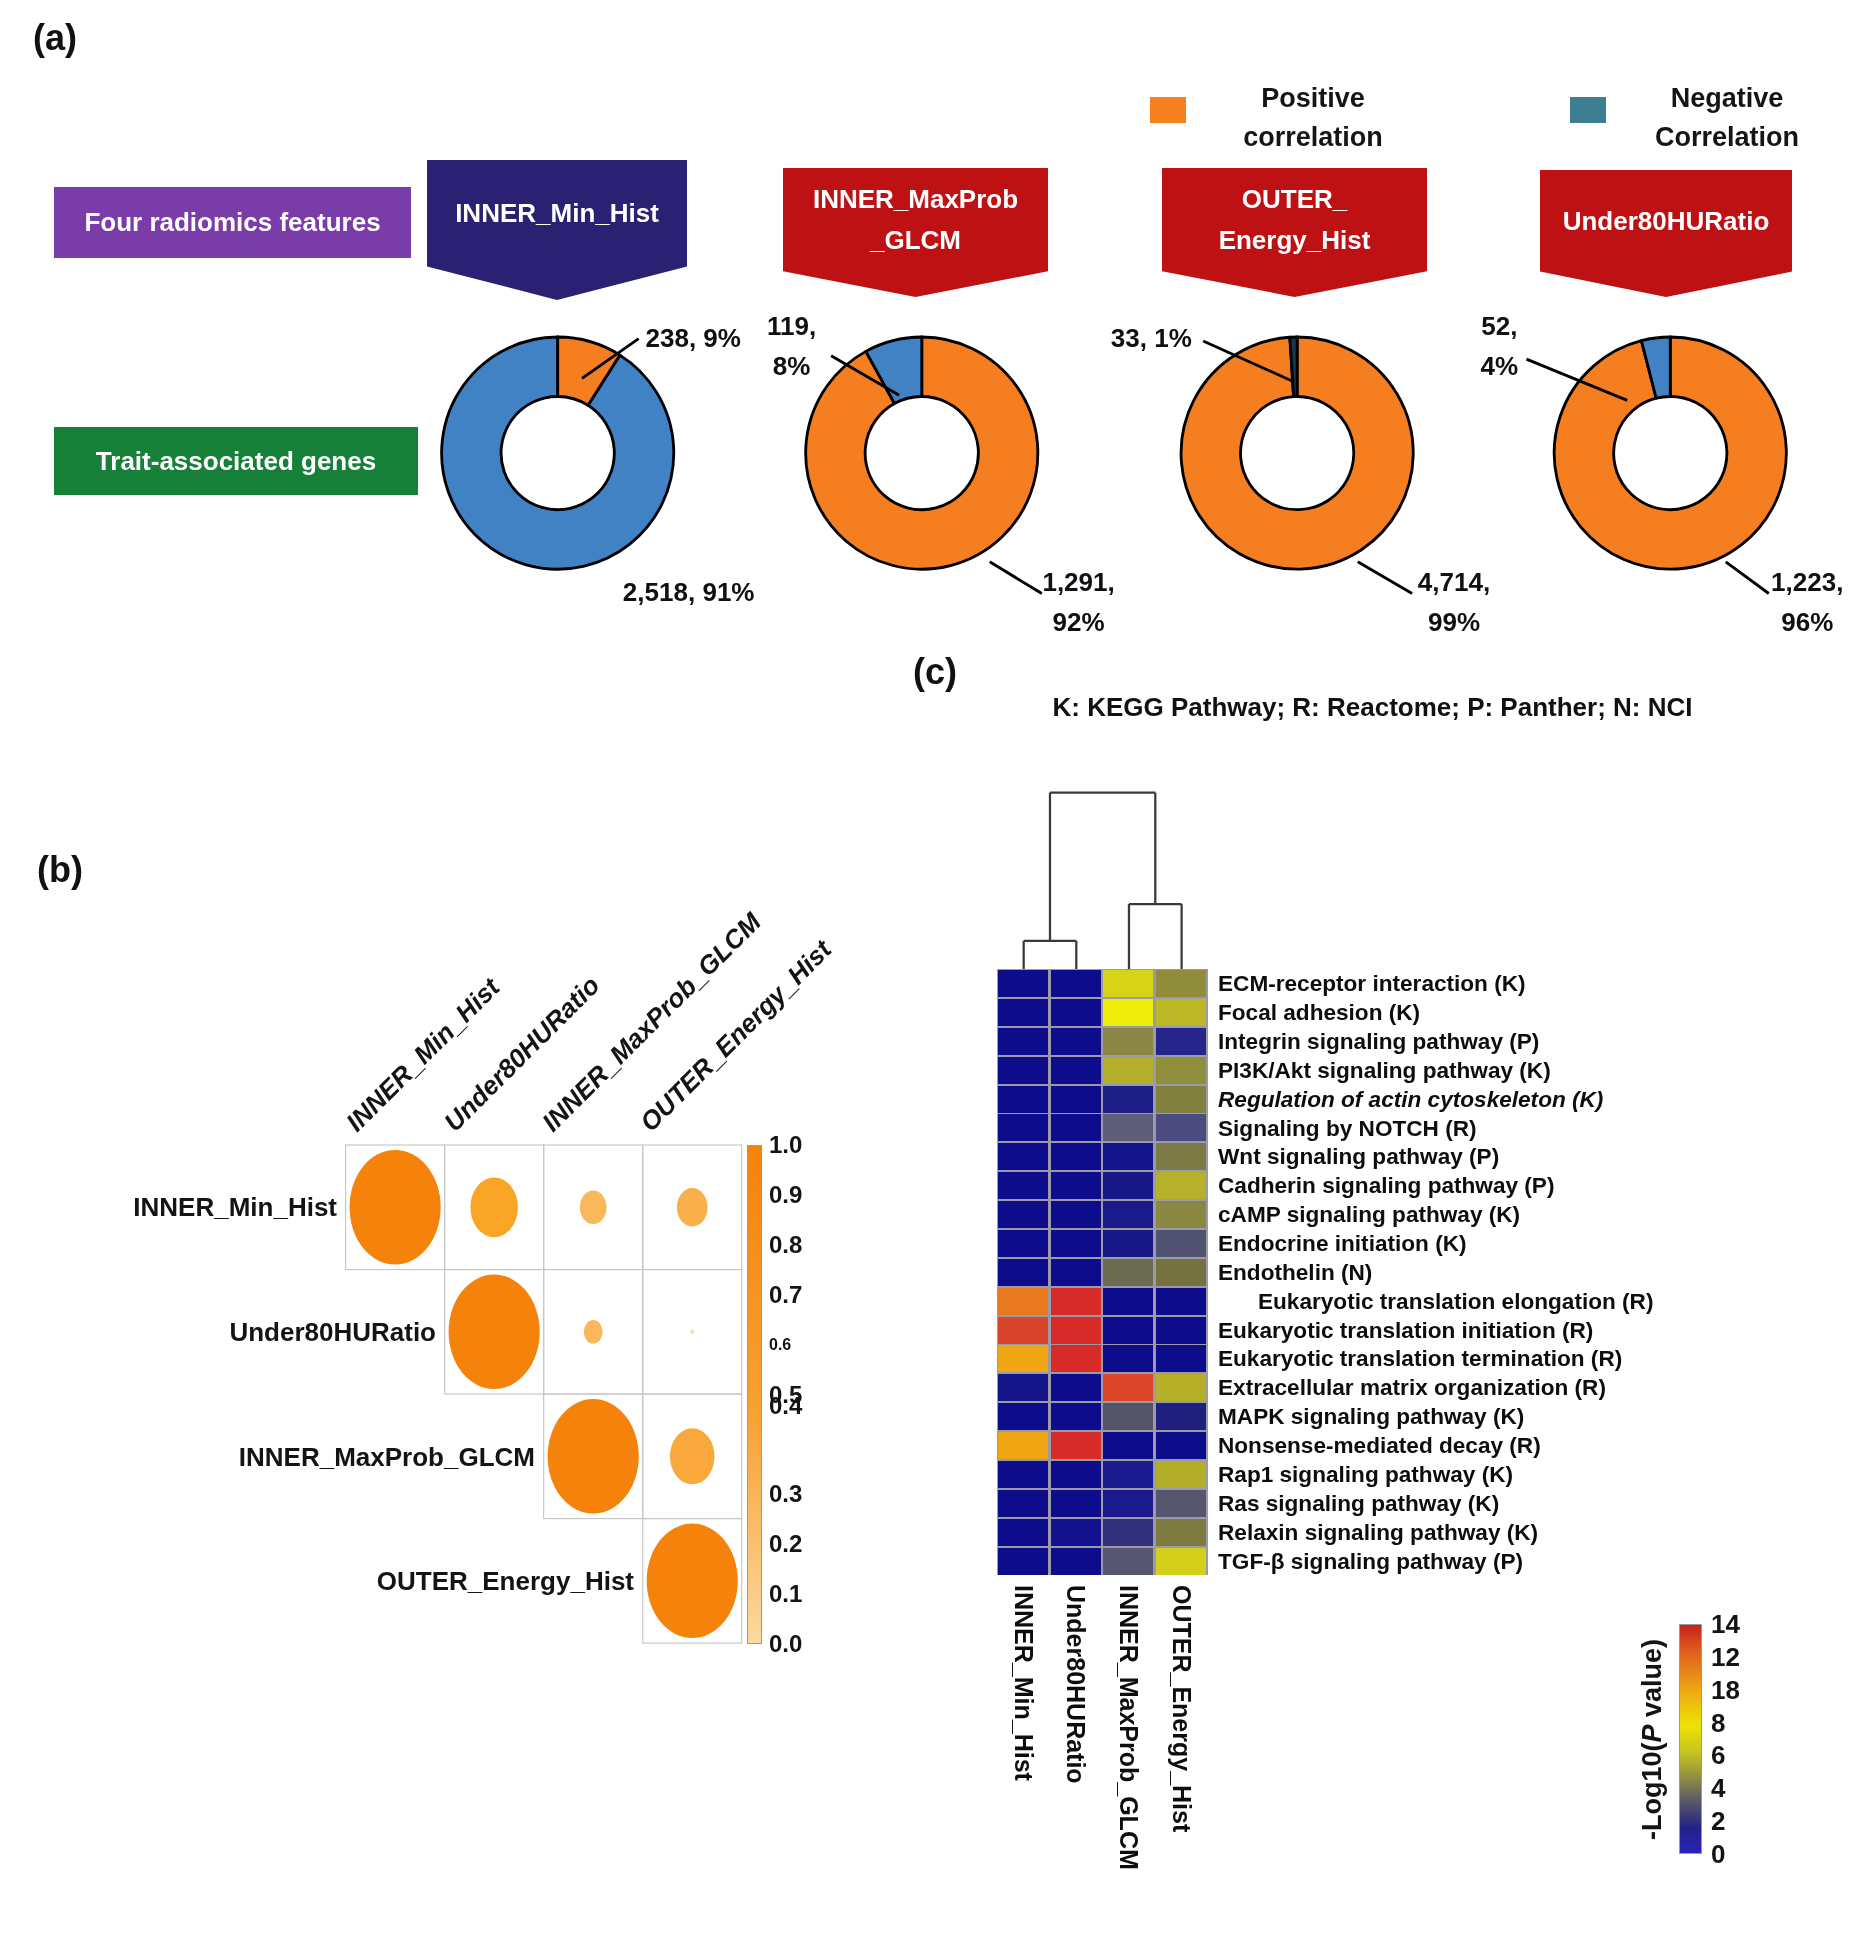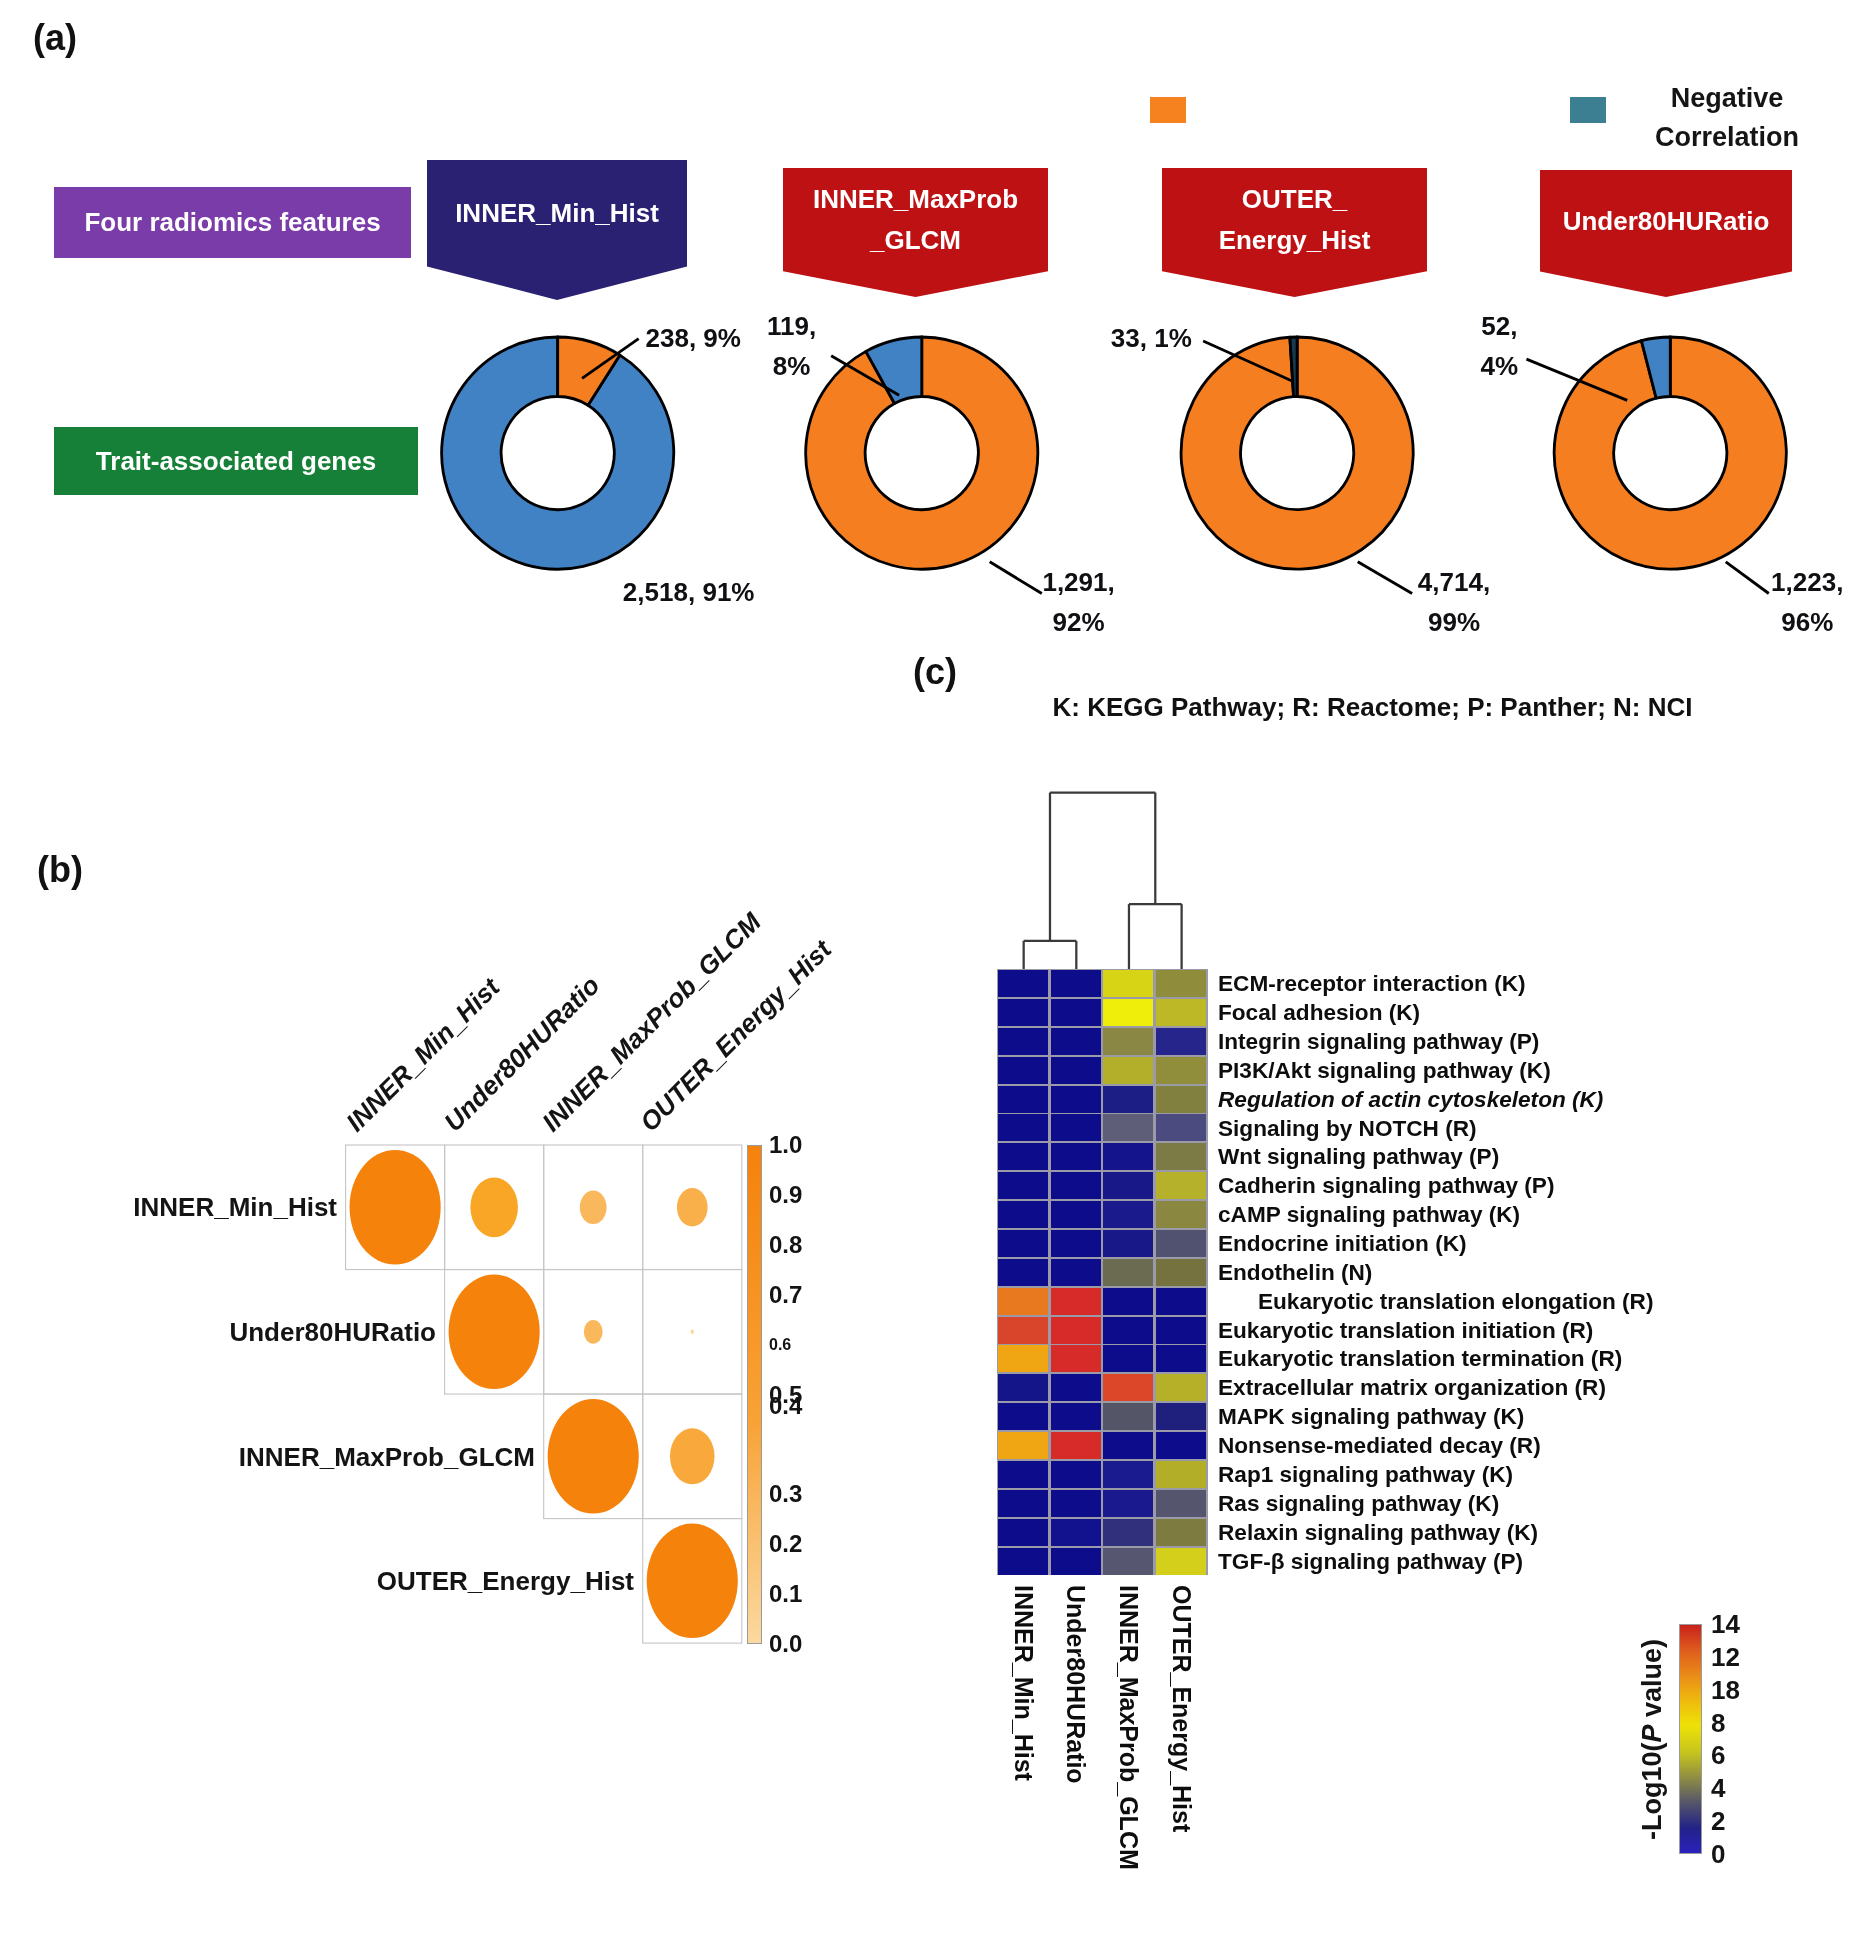--- a/index.html
+++ b/index.html
@@ -24,20 +24,21 @@
 </head>
 <body>
 
 <div id="stage">
 
   <div class="abs plabel" style="left:33px;top:17px;">(a)</div>
   <div class="abs plabel" style="left:37px;top:849px;">(b)</div>
   <div class="abs plabel" style="left:913px;top:651px;">(c)</div>
 
   <div class="swatch" id="legend-pos-swatch" style="left: 1150px; top: 97px; width: 36px; height: 26px; background: rgb(245, 130, 30);"></div>
+  <div class="abs legend-text" style="left:1211px;top:79px;width:204px;">Positive correlation</div>
   <div class="swatch" id="legend-neg-swatch" style="left: 1570px; top: 97px; width: 36px; height: 26px; background: rgb(60, 127, 147);"></div>
   <div class="abs legend-text" style="left:1625px;top:79px;width:204px;">Negative Correlation</div>
 
   <div class="abs boxlabel" id="features-box" style="left: 54px; top: 187px; width: 357px; height: 71px; font-size: 26px; background: rgb(122, 60, 168);">Four radiomics features</div>
   <div class="abs boxlabel" id="genes-box" style="left: 54px; top: 427px; width: 364px; height: 68px; font-size: 26px; background: rgb(22, 128, 56);">Trait-associated genes</div>
 
   <div id="banners">
       <div class="abs banner" style="left: 427px; top: 160px; width: 260px; height: 140px; background: rgb(42, 33, 114); clip-path: polygon(0px 0px, 100% 0px, 100% 76%, 50% 100%, 0px 76%); padding-bottom: 34px; box-sizing: border-box; font-size: 26px;">
         <div>INNER_Min_Hist</div>
       </div>

